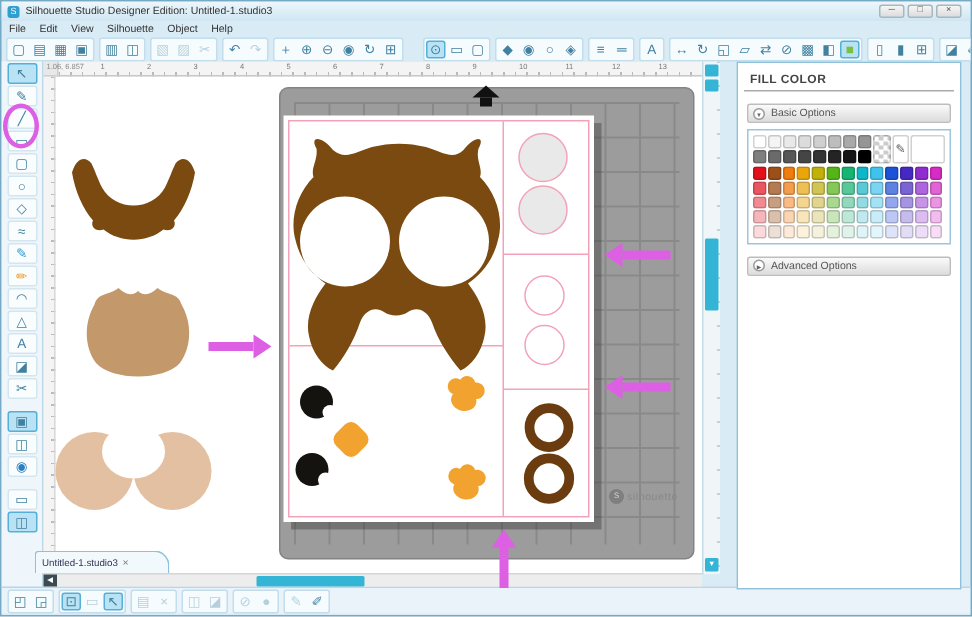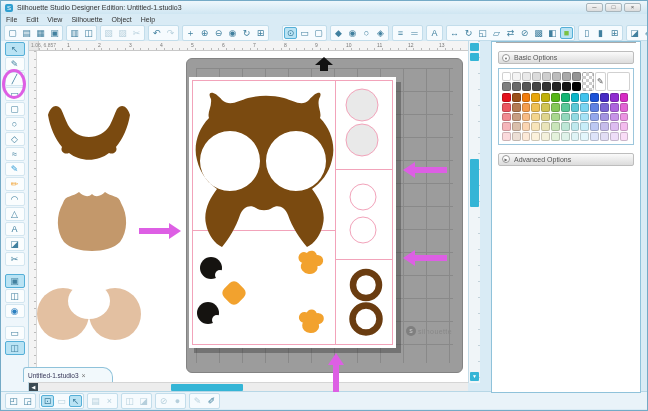--- a/index.html
+++ b/index.html
@@ -425,20 +425,21 @@
     <div id="hleftbtn">◀</div>
     <div id="hthumb"></div>
   </div>
 
   <div id="tab">
     <span id="tab-label">Untitled-1.studio3</span>
     <span id="tab-close">×</span>
   </div>
 
   <div id="panel">
+    <div id="panel-title">FILL COLOR</div>
     <div id="panel-rule"></div>
     <div class="sec-bar">
       <span class="sec-btn">▼</span>
       <span class="sec-label">Basic Options</span>
     </div>
     <div id="palette">
       <div id="pal-top">
         <div id="pal-grays">
             <div class="swatch" style="background: rgb(255, 255, 255);"></div>
             <div class="swatch" style="background: rgb(244, 244, 244);"></div>

